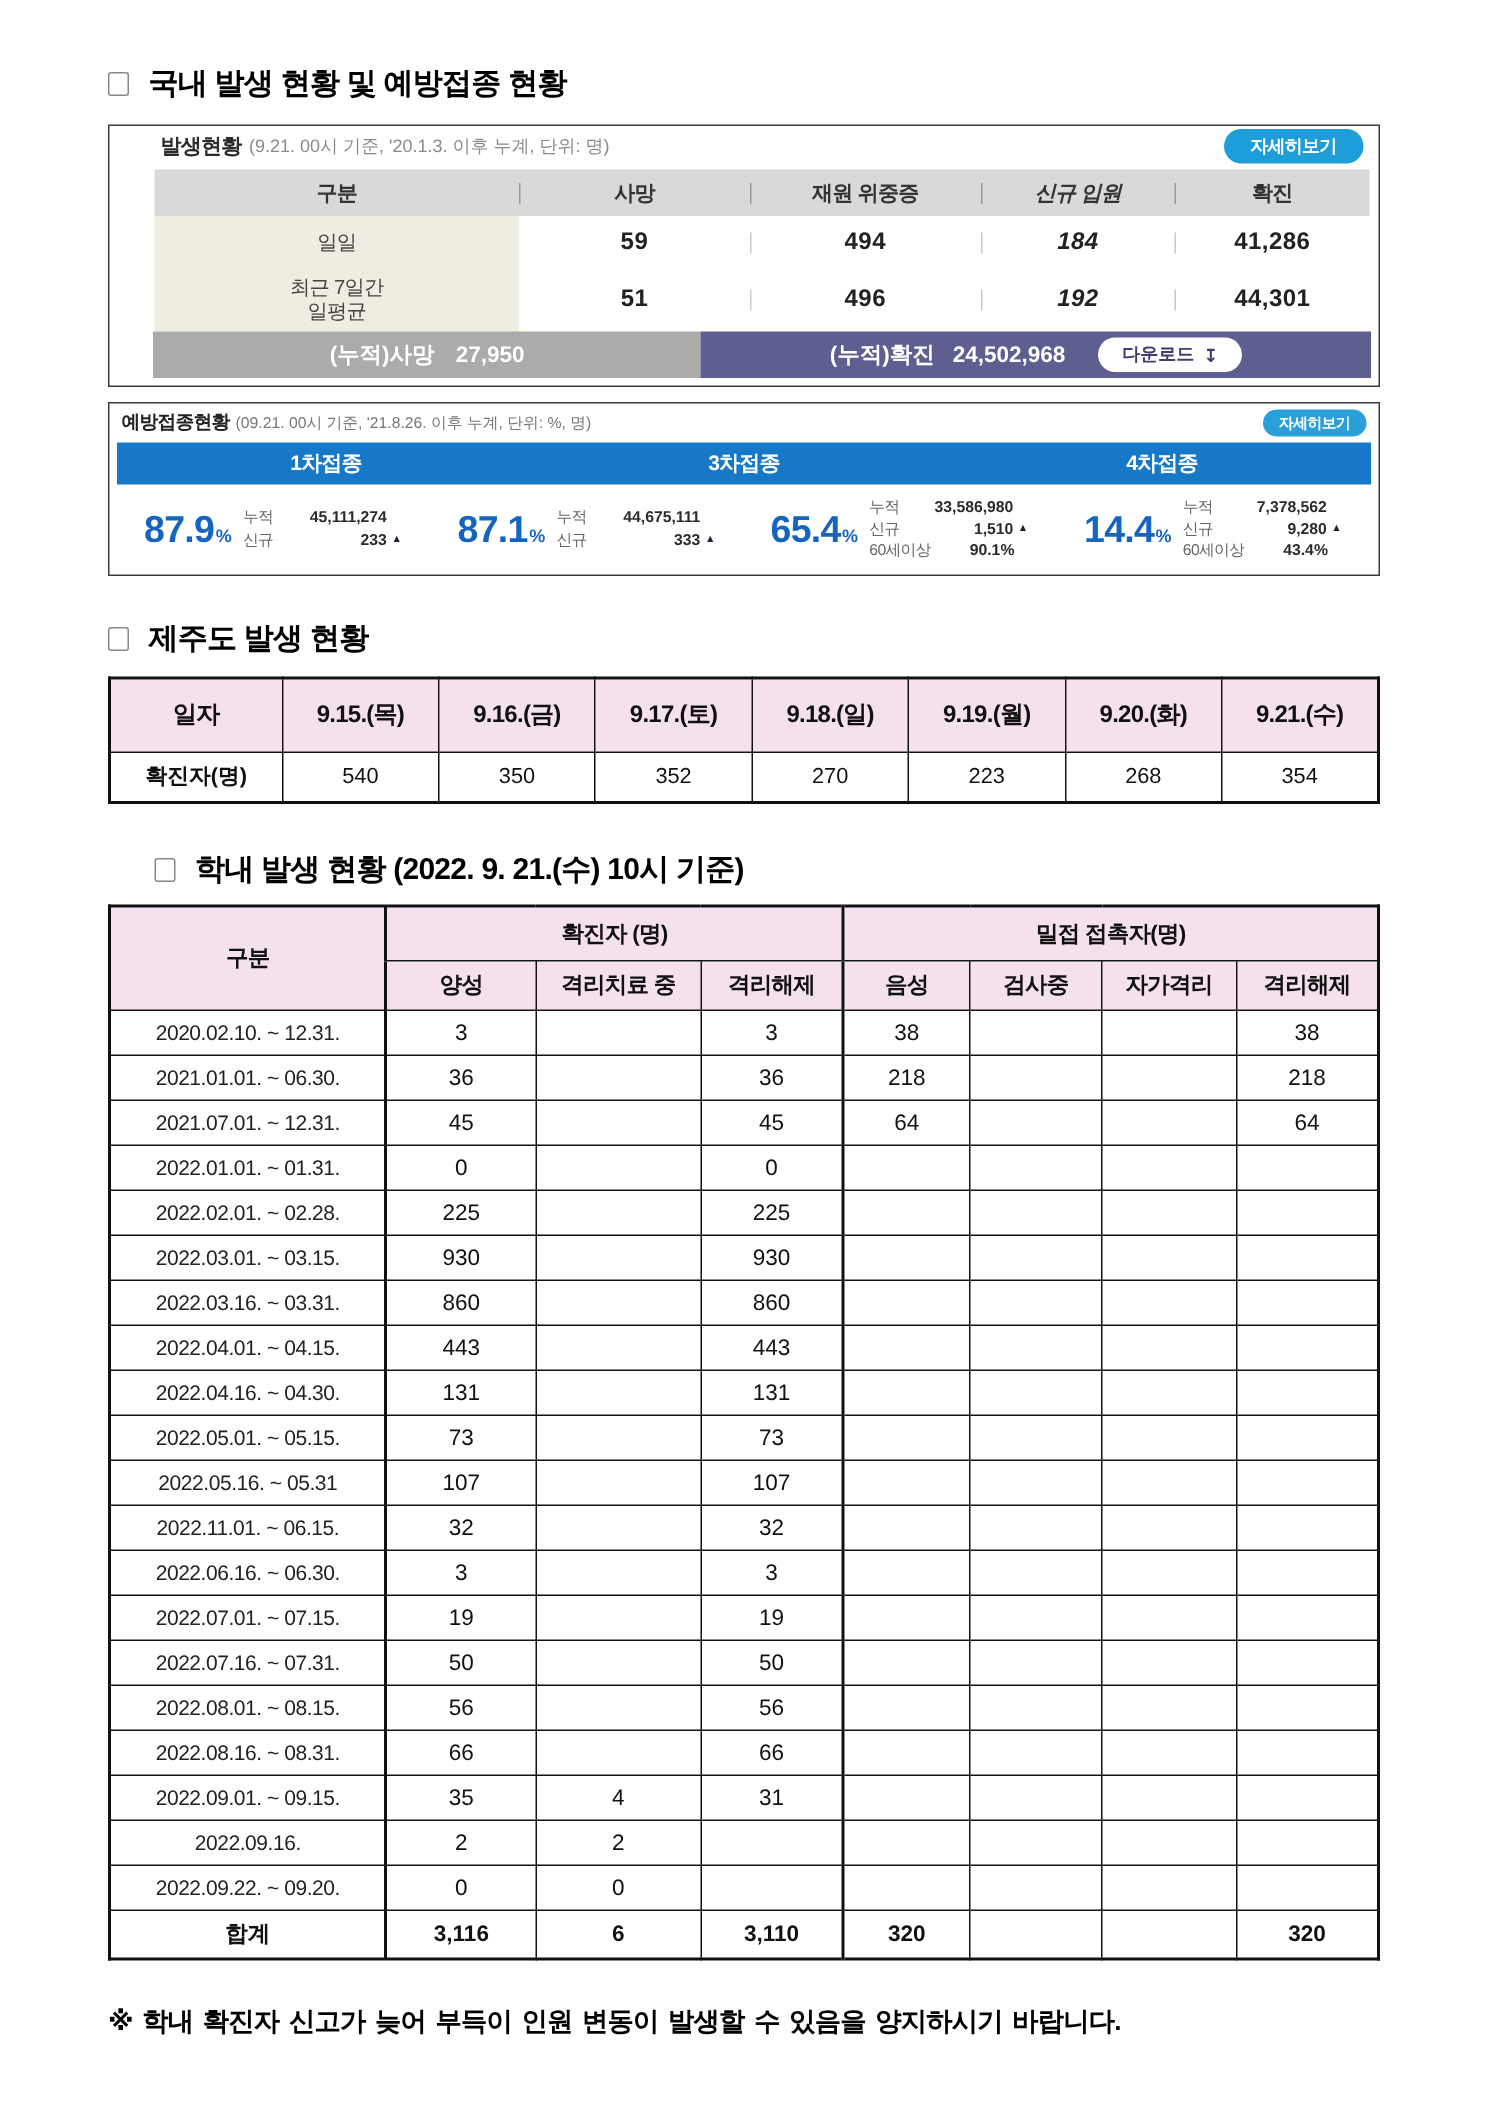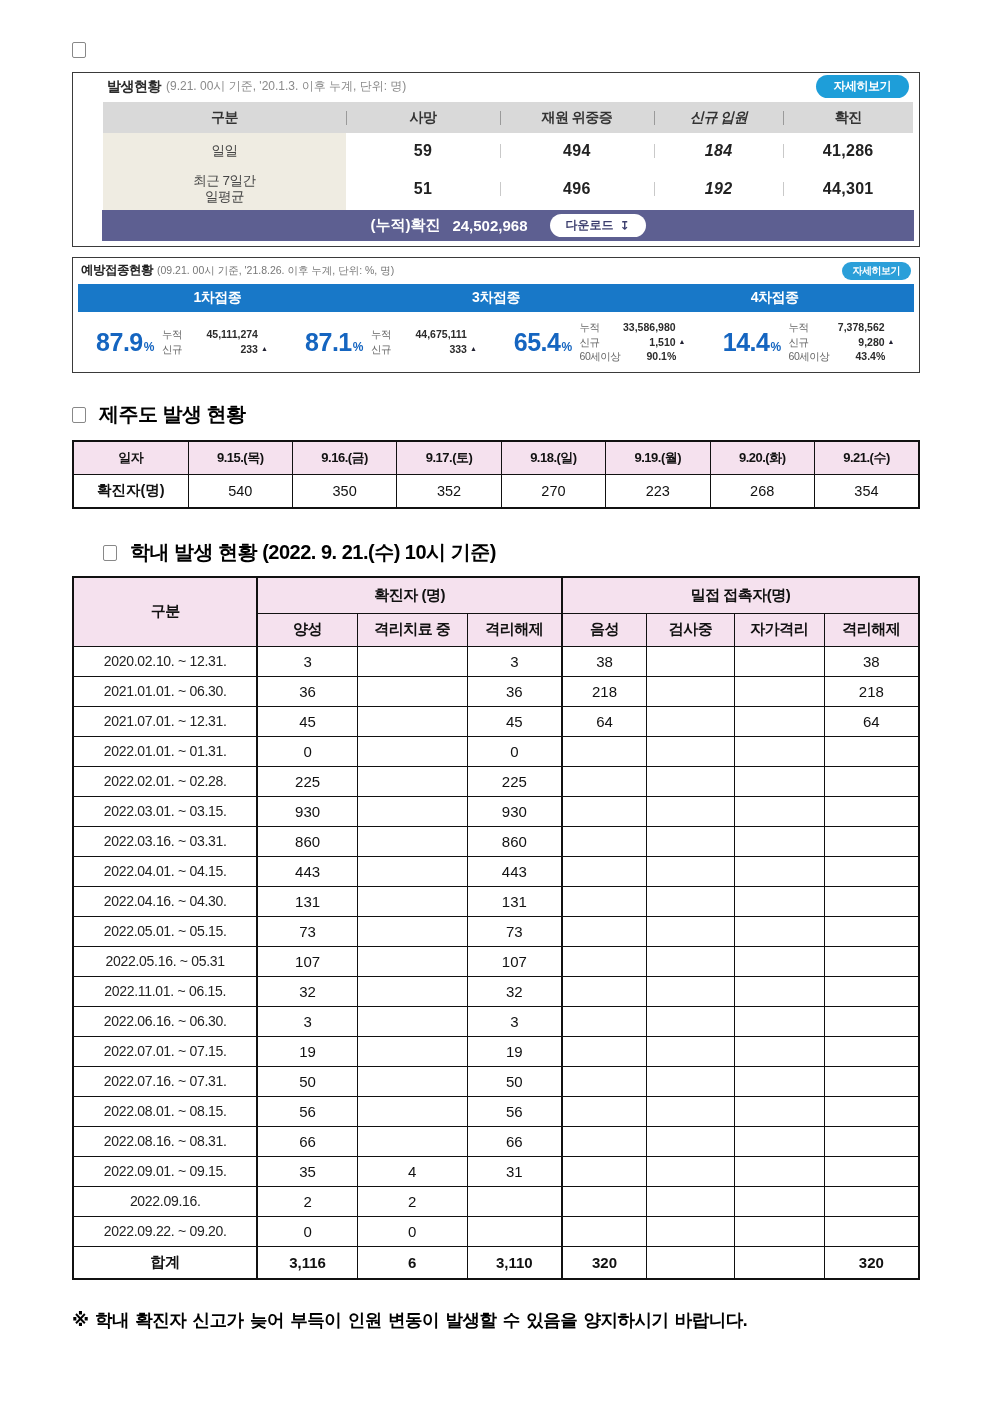--- a/index.html
+++ b/index.html
@@ -30,21 +30,21 @@
   .occ-row > div { display:flex; align-items:center; justify-content:center; }
   .oc0 { flex:0 0 30%; } .oc1 { flex:0 0 19%; } .oc2 { flex:0 0 19%; }
   .oc3 { flex:0 0 16%;font-style:italic; } .oc4 { flex:0 0 16%; }
   .occ-head { background:#d9d9d9; height:31px; font-size:14px; font-weight:600; color:#333;
               letter-spacing:-0.5px; }
   .sepH { background-image:linear-gradient(#9a9a9a,#9a9a9a); background-size:1px 14px;
           background-position:left center; background-repeat:no-repeat; }
   .sepD { background-image:linear-gradient(#c9c9c9,#c9c9c9); background-size:1px 14px;
           background-position:left center; background-repeat:no-repeat; }
   .occ-data { height:35px; }
-  .occ-data.tall { height:42px; }
+  .occ-data.tall { height:42px;justify-content:center; }
   .occ-label { background:#efece2; font-size:13.5px; color:#444; text-align:center;
                white-space:pre-line; line-height:1.15; letter-spacing:-0.5px; }
   .occ-val { font-size:16px; font-weight:bold; color:#222; letter-spacing:0.3px; }
   .occ-bottom { display:flex; margin:0 5px 5px 5px; height:31px; }
   .occ-cum-death { flex:0 0 45%; background:#ababab; display:flex; align-items:center;
                    justify-content:center; gap:14px; color:#fff; font-weight:bold; font-size:15px; }
   .occ-cum-conf  { flex:1; background:#5d5f91; display:flex; align-items:center;
                    justify-content:center; gap:12px; color:#fff; font-weight:bold; font-size:15px; }
   .dl-btn { background:#fff; color:#3c3e6e; border:none; cursor:pointer; font-family:inherit;
             font-size:12px; font-weight:bold; padding:3px 16px; border-radius:12px;
@@ -72,21 +72,21 @@
   .arr { color:#223; font-size:7px; margin-left:3px; width:8px; }
 
   
   table { border-collapse:collapse; width:100%; table-layout:fixed; }
   .jeju, .school { border:2px solid #111; }
   .jeju th, .jeju td, .school th, .school td { border:1px solid #111; text-align:center;
       vertical-align:middle; overflow:hidden; }
   .pinkbg { background:#f5e1ee; }
 
   .jeju { margin-top:12px; }
-  .jeju th { height:33px; font-size:13px; font-weight:bold; letter-spacing:-0.5px; }
+  .jeju th { height:49px; font-size:16px; font-weight:bold; letter-spacing:-0.5px; }
   .jeju td { height:34px; font-size:14.5px; background:#fff; }
   .jeju .rowlab { background:#fff; font-weight:bold; }
 
   .school { margin-top:10px; }
   .school th { font-weight:bold; letter-spacing:-0.5px; }
   .school .gh { height:36px; font-size:15px; }
   .school .sh { height:33px; font-size:15px; }
   .school td { height:30px; font-size:15px; background:#fff; }
   .school .c-date { font-size:14px; color:#222; letter-spacing:-0.3px; }
   .school .bL { border-left:2px solid #111; }
@@ -95,20 +95,21 @@
   .footnote { margin-top:28px; font-size:17.5px; font-weight:bold; color:#000;
               letter-spacing:-0.5px; word-spacing:2px; }
 </style>
 </head>
 <body>
 
 <div class="page">
 
   <div class="sec-title t1">
     <span class="chk"></span>
+    <span>국내 발생 현황 및 예방접종 현황</span>
   </div>
 
   <div class="occ-block">
     <div class="occ-strip">
       <span class="occ-title">발생현황</span>
       <span class="occ-sub">(9.21. 00시 기준, '20.1.3. 이후 누계, 단위: 명)</span>
       <button class="pill-btn">자세히보기</button>
     </div>
     <div class="occ-table">
       <div class="occ-row occ-head">
@@ -128,20 +129,24 @@
       <div class="occ-row occ-data tall">
         <div class="oc0 occ-label">최근 7일간
 일평균</div>
         <div class="oc1 occ-val">51</div>
         <div class="oc2 occ-val sepD">496</div>
         <div class="oc3 occ-val sepD">192</div>
         <div class="oc4 occ-val sepD">44,301</div>
       </div>
     </div>
     <div class="occ-bottom">
+      <div class="occ-cum-death">
+        <span>(누적)사망</span>
+        <span>27,950</span>
+      </div>
       <div class="occ-cum-conf">
         <span>(누적)확진</span>
         <span>24,502,968</span>
         <button class="dl-btn">
           <span>다운로드</span>
           <span>↧</span>
         </button>
       </div>
     </div>
   </div>

